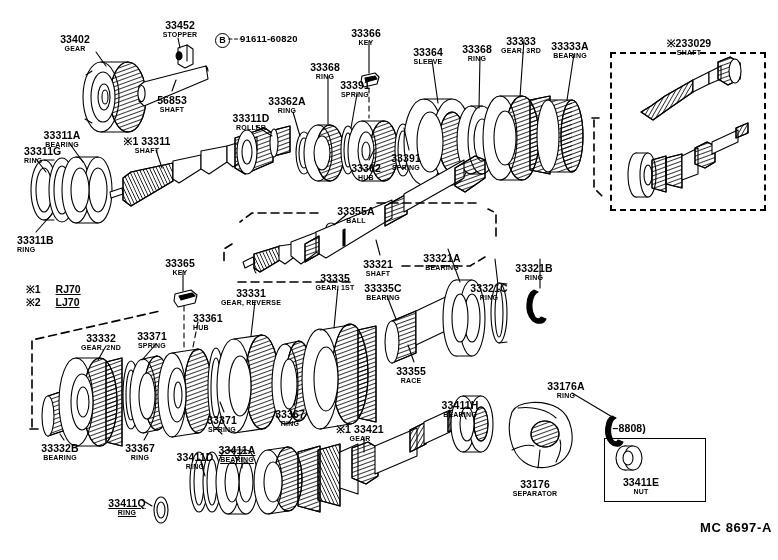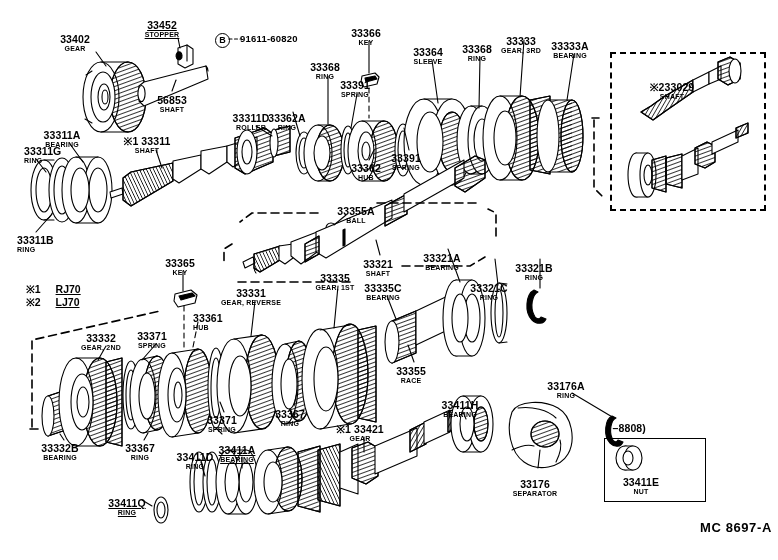--- a/index.html
+++ b/index.html
@@ -478,41 +478,41 @@
   <div class="sbox" style="left:604px;top:438px;width:100px;height:62px;"></div>
 
   <div class="circB" style="left:215px;top:33px;">B</div>
   <div class="bno" style="left:240px;top:33px;">91611-60820</div>
 
   <div class="note" style="left:26px;top:283px;">
     <div><span>※1</span>&nbsp;<u>RJ70</u></div>
     <div><span>※2</span>&nbsp;<u>LJ70</u></div>
   </div>
 
-  <div class="lbl" style="left:630px;top:38px;width:84px;margin-top:44px;">
+  <div class="lbl" style="left:647px;top:38px;width:84px;">
     <span class="num"><span>※2</span><span>33029</span></span>
     <span class="nm">SHAFT</span>
   </div>
 
   <div class="lbl left" style="left:606px;top:423px;">
     <span class="num">(        –8808)</span>
   </div>
   <div class="lbl" style="left:611px;top:477px;width:60px;">
     <span class="num">33411E</span>
     <span class="nm">NUT</span>
   </div>
 
   <div class="footer" style="left:700px;top:520px;">MC 8697-A</div>
 
   <div id="labels">
       <div class="lbl" style="left: 75px; top: 34px; width: 70px; margin-left: -35px;">
         <span class="num">33402</span>
         <span class="nm">GEAR</span>
       </div>
-      <div class="lbl" style="left: 162px; top: 20px; width: 70px; margin-left: -35px; text-decoration: underline;">
+      <div class="lbl" style="left: 180px; top: 20px; width: 70px; margin-left: -35px;">
         <span class="num">33452</span>
         <span class="nm">STOPPER</span>
       </div>
       <div class="lbl" style="left: 172px; top: 95px; width: 70px; margin-left: -35px;">
         <span class="num">56853</span>
         <span class="nm">SHAFT</span>
       </div>
       <div class="lbl left" style="left: 24px; top: 146px;">
         <span class="num">33311G</span>
         <span class="nm">RING</span>
@@ -526,21 +526,21 @@
         <span class="nm">RING</span>
       </div>
       <div class="lbl" style="left: 147px; top: 136px; width: 70px; margin-left: -35px;">
         <span class="num">※1 33311</span>
         <span class="nm">SHAFT</span>
       </div>
       <div class="lbl" style="left: 251px; top: 113px; width: 70px; margin-left: -35px;">
         <span class="num">33311D</span>
         <span class="nm">ROLLER</span>
       </div>
-      <div class="lbl" style="left: 287px; top: 113px; width: 70px; margin-left: -35px;">
+      <div class="lbl" style="left: 287px; top: 96px; width: 70px; margin-left: -35px;">
         <span class="num">33362A</span>
         <span class="nm">RING</span>
       </div>
       <div class="lbl" style="left: 325px; top: 62px; width: 70px; margin-left: -35px;">
         <span class="num">33368</span>
         <span class="nm">RING</span>
       </div>
       <div class="lbl" style="left: 355px; top: 80px; width: 70px; margin-left: -35px;">
         <span class="num">33391</span>
         <span class="nm">SPRING</span>

